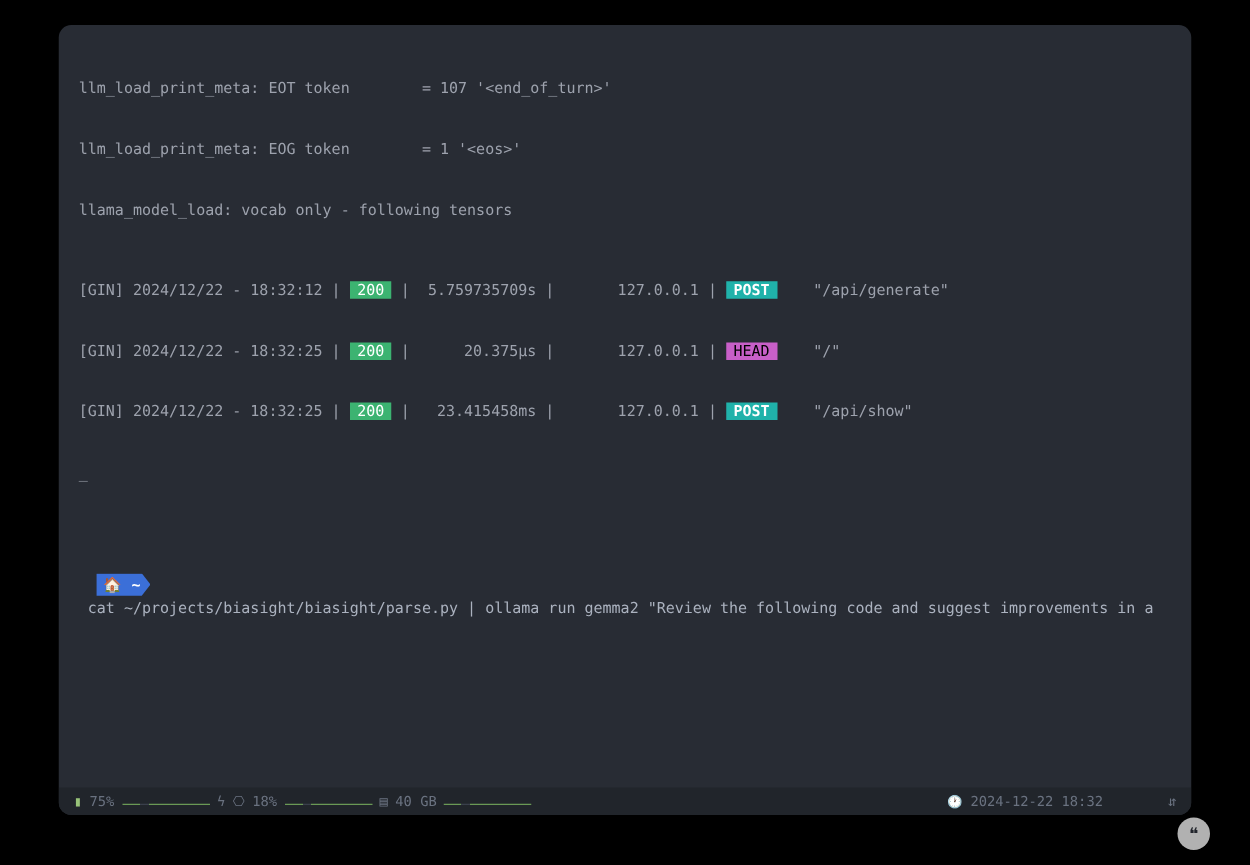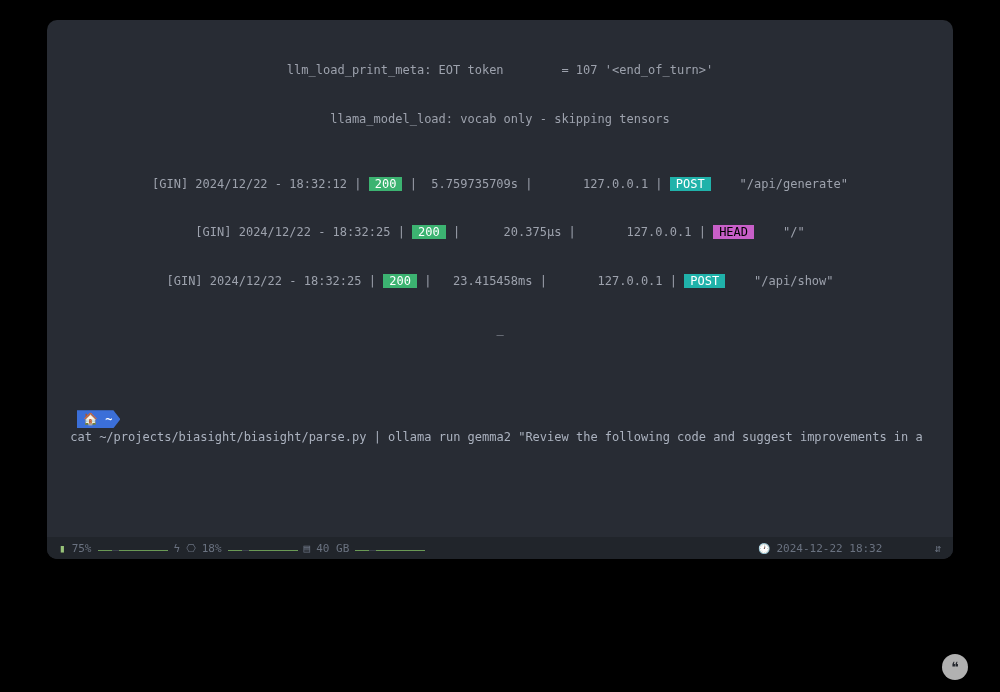--- a/index.html
+++ b/index.html
@@ -11,39 +11,38 @@
     width: 1000px;
     height: 692px;
     overflow: hidden;
     position: relative;
   }
   .terminal-window {
     position: absolute;
     top: 20px;
     left: 47px;
     width: 906px;
-    height: 539px;
+    height: 632px;
     background: #282c34;
     border-radius: 10px;
     overflow: hidden;
     display: flex;
     flex-direction: column;
-    text-align: center;
   }
   .terminal-content {
     flex: 1;
     padding: 10px 16px 4px 16px;
     overflow: hidden;
     line-height: 1.35;
     white-space: pre;
   }
   .log-line { color: #9da2ad; }
   .gin-line { color: #9da2ad; }
   .status-200 { background: #3cb371; color: #fff; padding: 0 6px; }
-  .method-post { background: #20b2aa; color: #fff; padding: 0 6px; }
+  .method-post { background: #20b2aa; color: #fff; padding: 0 6px; font-weight: bold; }
   .method-head { background: #c85fc8; color: #000000; padding: 0 6px; }
   .cursor-line { color: #9da2ad; }
   
   .prompt-row {
     display: flex;
     align-items: center;
     margin-top: 24px;
     white-space: normal;
     flex-wrap: wrap;
     line-height: 1.5;
@@ -120,21 +119,22 @@
     font-size: 14px;
   }
   .row { display: block; }
 </style>
 </head>
 <body>
 
 <div class="terminal-window">
   <div class="terminal-content">
     <div class="row log-line">llm_load_print_meta: EOT token        = 107 '&lt;end_of_turn&gt;'</div>
-    <div class="row log-line">llama_model_load: vocab only - skipping tensors</div>
+    <div class="row log-line">llm_load_print_meta: EOG token        = 1 '&lt;eos&gt;'</div>
+    <div class="row log-line">llama_model_load: vocab only - following tensors</div>
 
     <div class="row gin-line"><span>[GIN] 2024/12/22 - 18:32:12 |</span> <span class="status-200">200</span> <span>|  5.759735709s |</span>       <span>127.0.0.1 |</span> <span class="method-post">POST</span>    <span>"/api/generate"</span></div>
     <div class="row gin-line"><span>[GIN] 2024/12/22 - 18:32:25 |</span> <span class="status-200">200</span> <span>|      20.375µs |</span>       <span>127.0.0.1 |</span> <span class="method-head">HEAD</span>    <span>"/"</span></div>
     <div class="row gin-line"><span>[GIN] 2024/12/22 - 18:32:25 |</span> <span class="status-200">200</span> <span>|   23.415458ms |</span>       <span>127.0.0.1 |</span> <span class="method-post">POST</span>    <span>"/api/show"</span></div>
     <div class="row cursor-line">_</div>
 
     <div class="prompt-row">
       <span class="prompt-badge">
           <span class="apple-icon"></span>
         </span>

